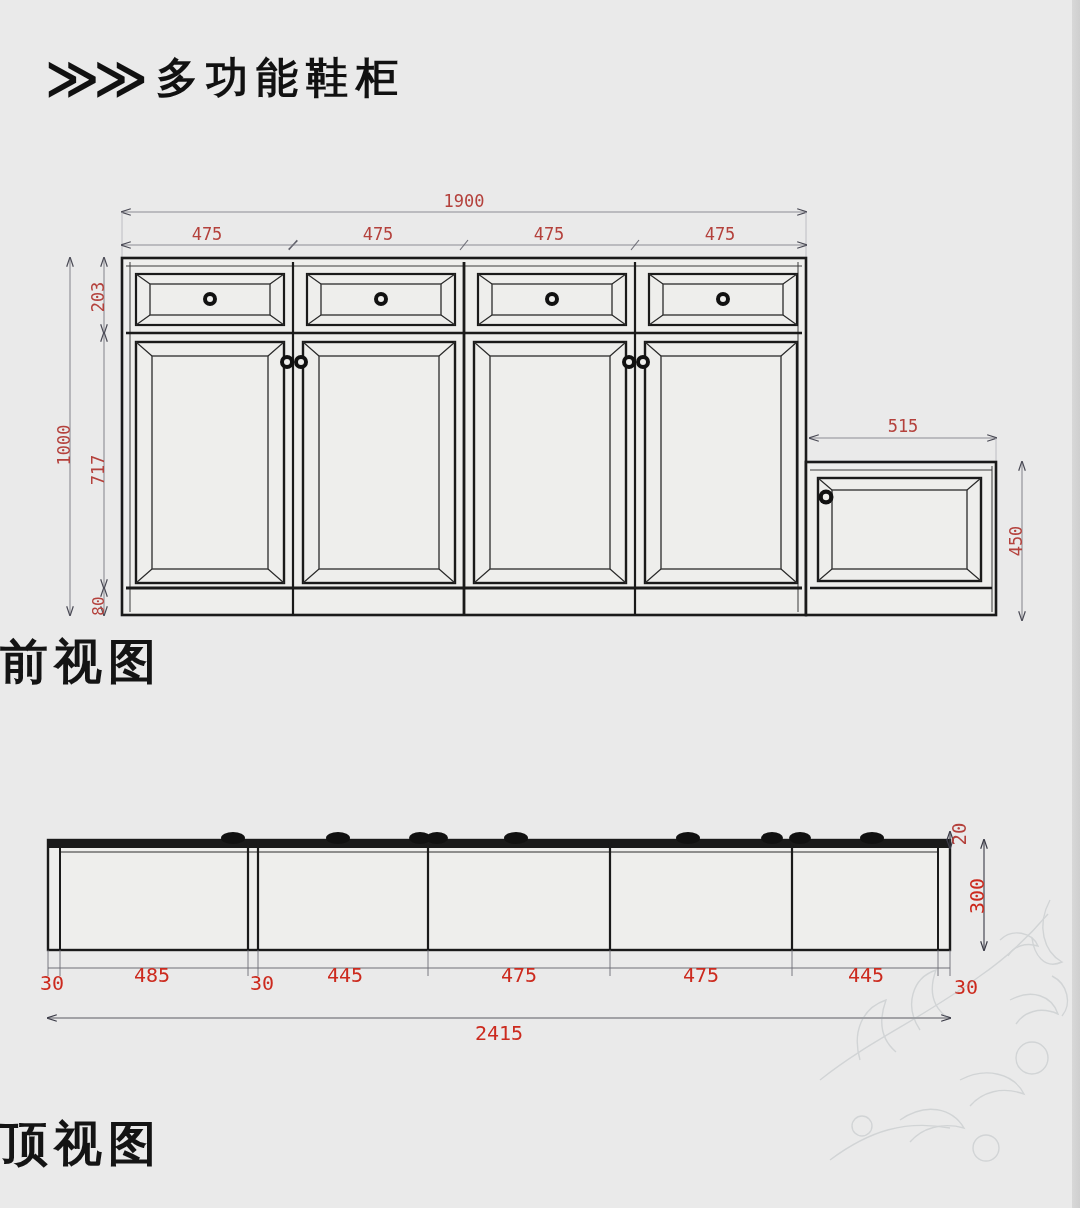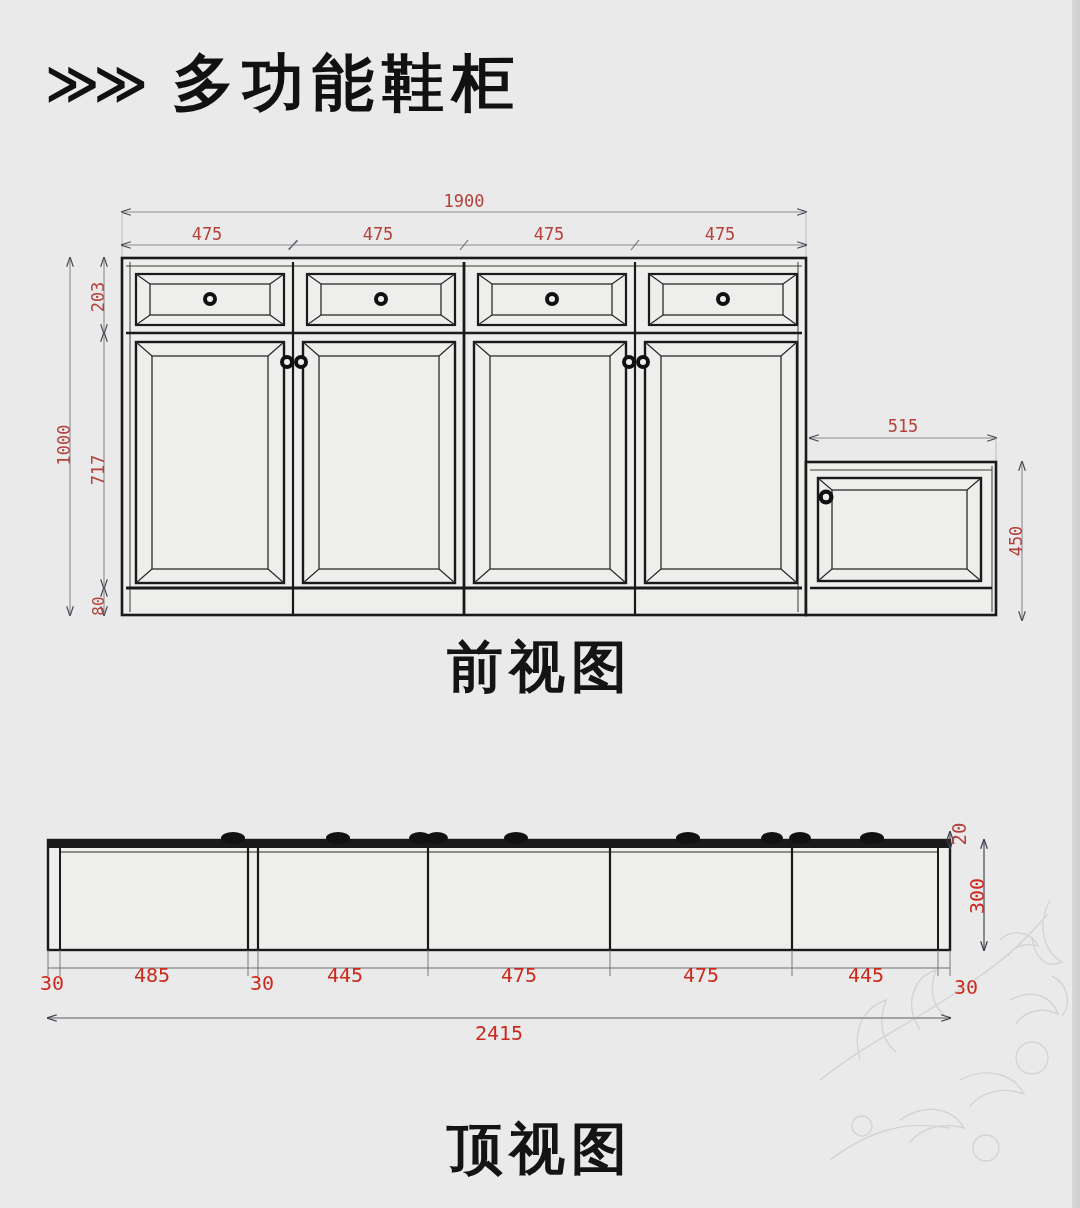--- a/index.html
+++ b/index.html
@@ -15,28 +15,27 @@
   .title-wrap{
     position:absolute;left:45px;top:52px;
     display:flex;align-items:center;gap:14px;
   }
   .chev{
     font-size:52px;line-height:1;color:#111;font-weight:bold;
     font-family:"DejaVu Sans", sans-serif;letter-spacing:-6px;
   }
   .title-text{
     font-family:"DejaVu Serif", serif;
-    font-weight:bold;font-size:62px;line-height:1;color:#111;
+    font-weight:bold;font-size:42px;line-height:1;color:#111;
     letter-spacing:8px;
-    margin-left:16px;
   }
   .viewlabel{
-    position:absolute;width:100%;text-align:center;
+    position:absolute;width:100%;text-align:left;
     font-family:"DejaVu Serif", serif;
-    font-weight:bold;font-size:56px;color:#141414;letter-spacing:6px;
+    font-weight:bold;font-size:48px;color:#141414;letter-spacing:6px;
   }
   #front-view-label{top:630px;}
   #top-view-label{top:1112px;}
 
   .rightstrip{
     position:absolute;right:0;top:0;width:8px;height:1208px;
     background:linear-gradient(to right,#d8d8d8,#cfcfcf);
   }
 </style>
 </head>

